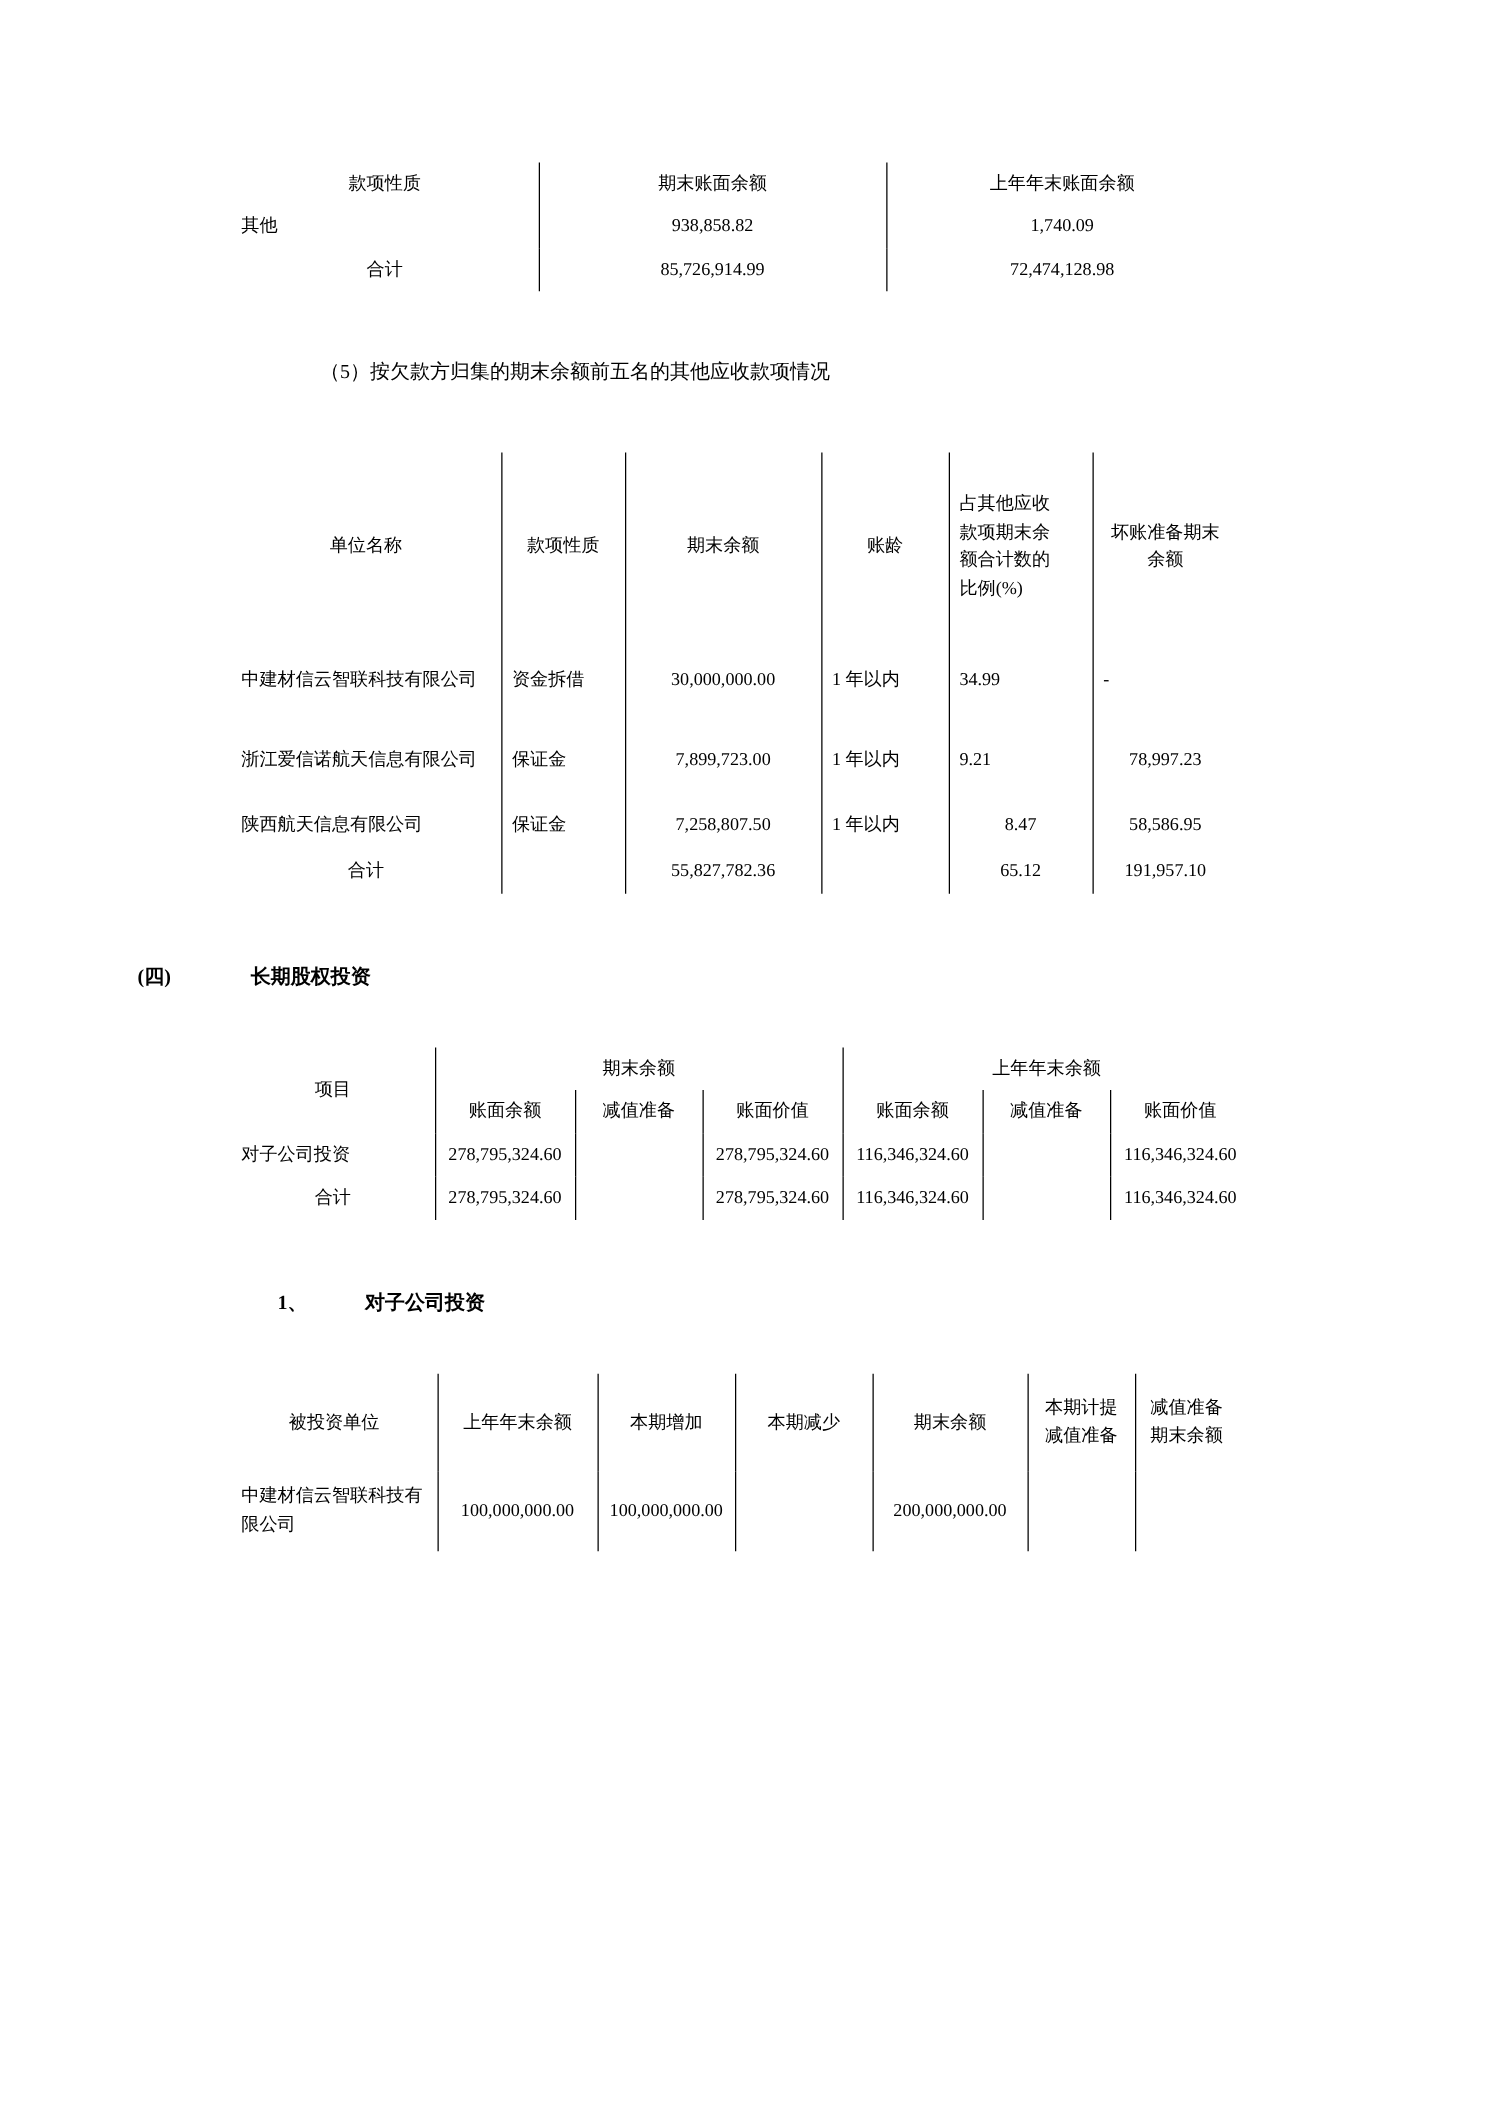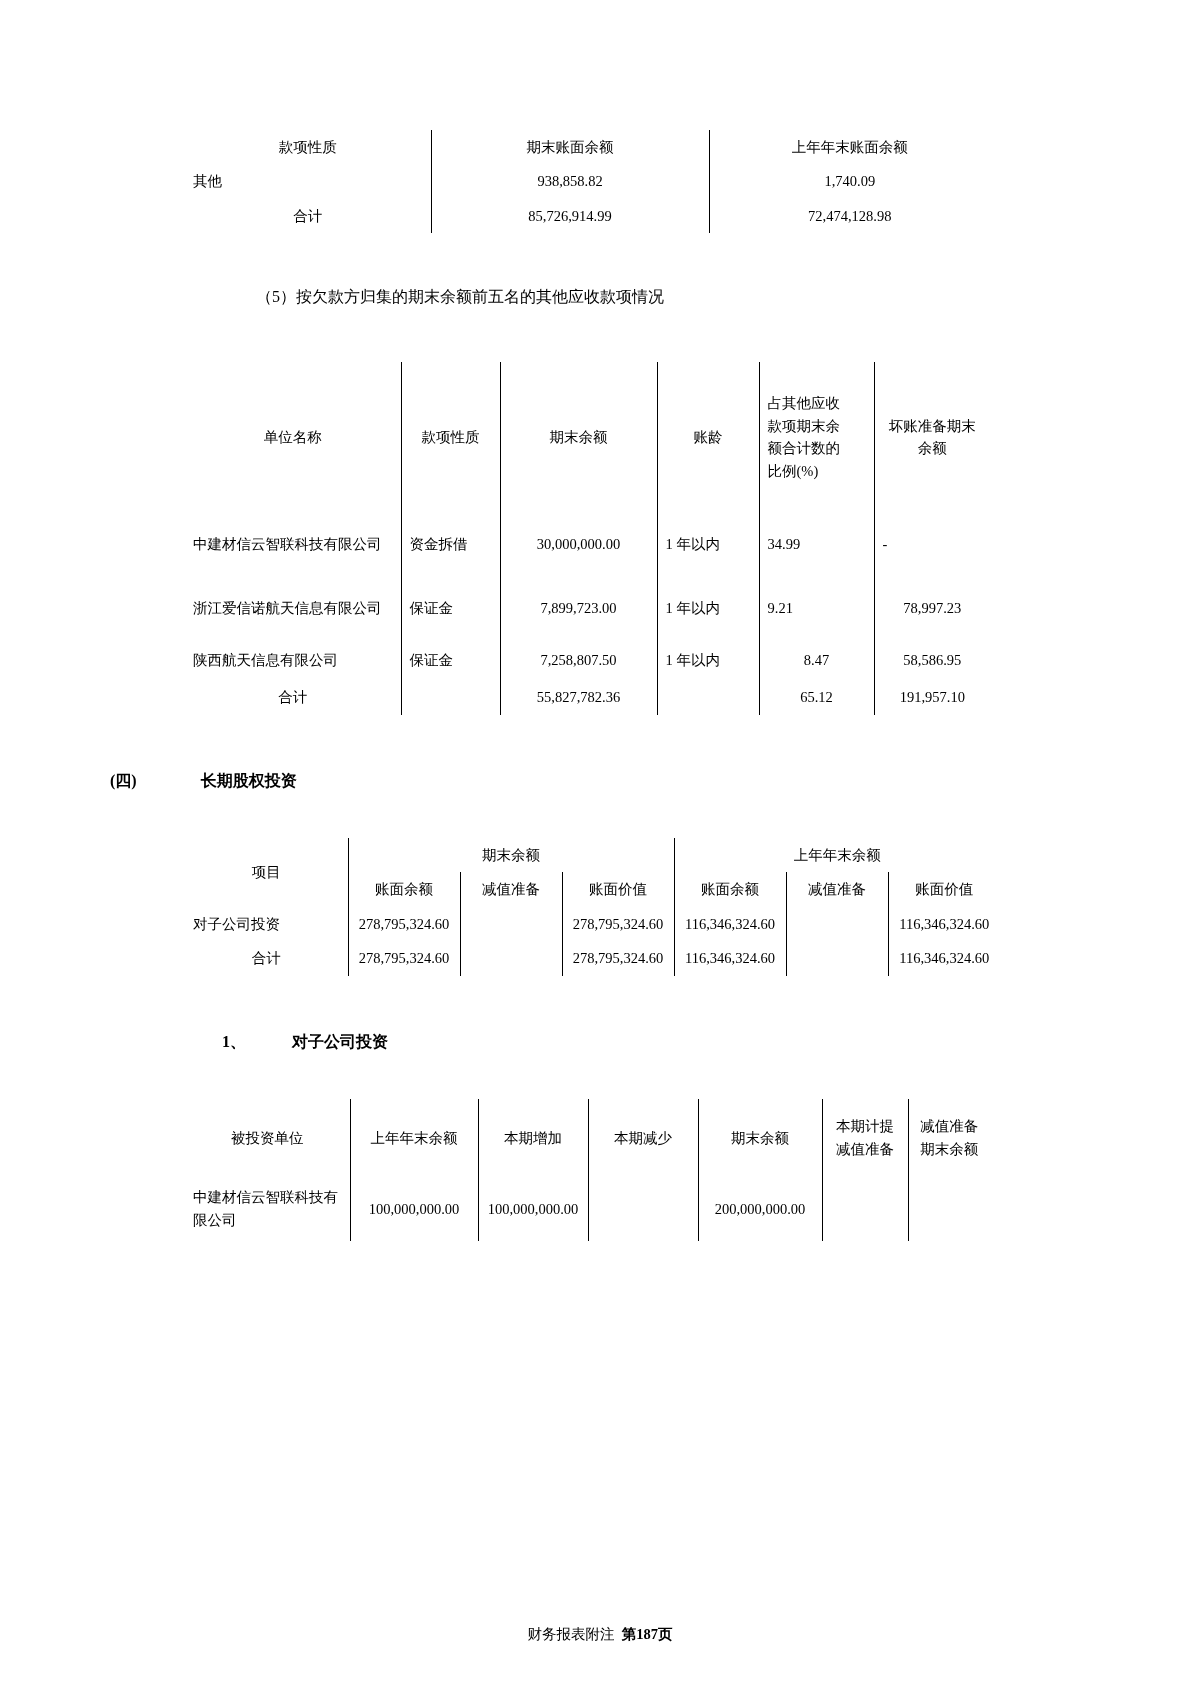--- a/index.html
+++ b/index.html
@@ -270,16 +270,13 @@
           <td class="r vline-l num"></td>
           <td class="r vline-l num">200,000,000.00</td>
           <td class="r vline-l num"></td>
           <td class="r vline-l num"></td>
         </tr>
       </tbody>
     </table>
 
   </div>
 
-  <div class="footer">
-    <span>财务报表附注</span>&nbsp;&nbsp;<b>第187页</b>
-  </div>
 </div>
 
 </body></html>

